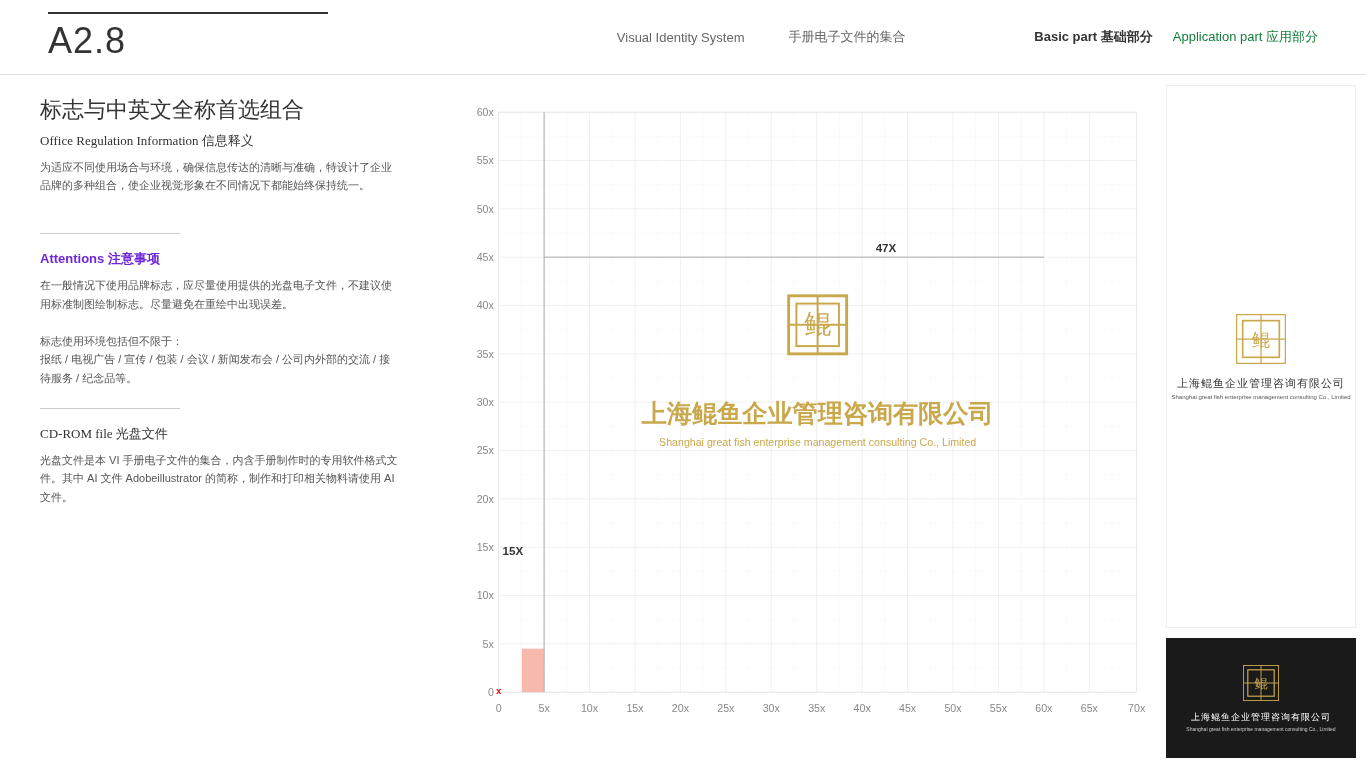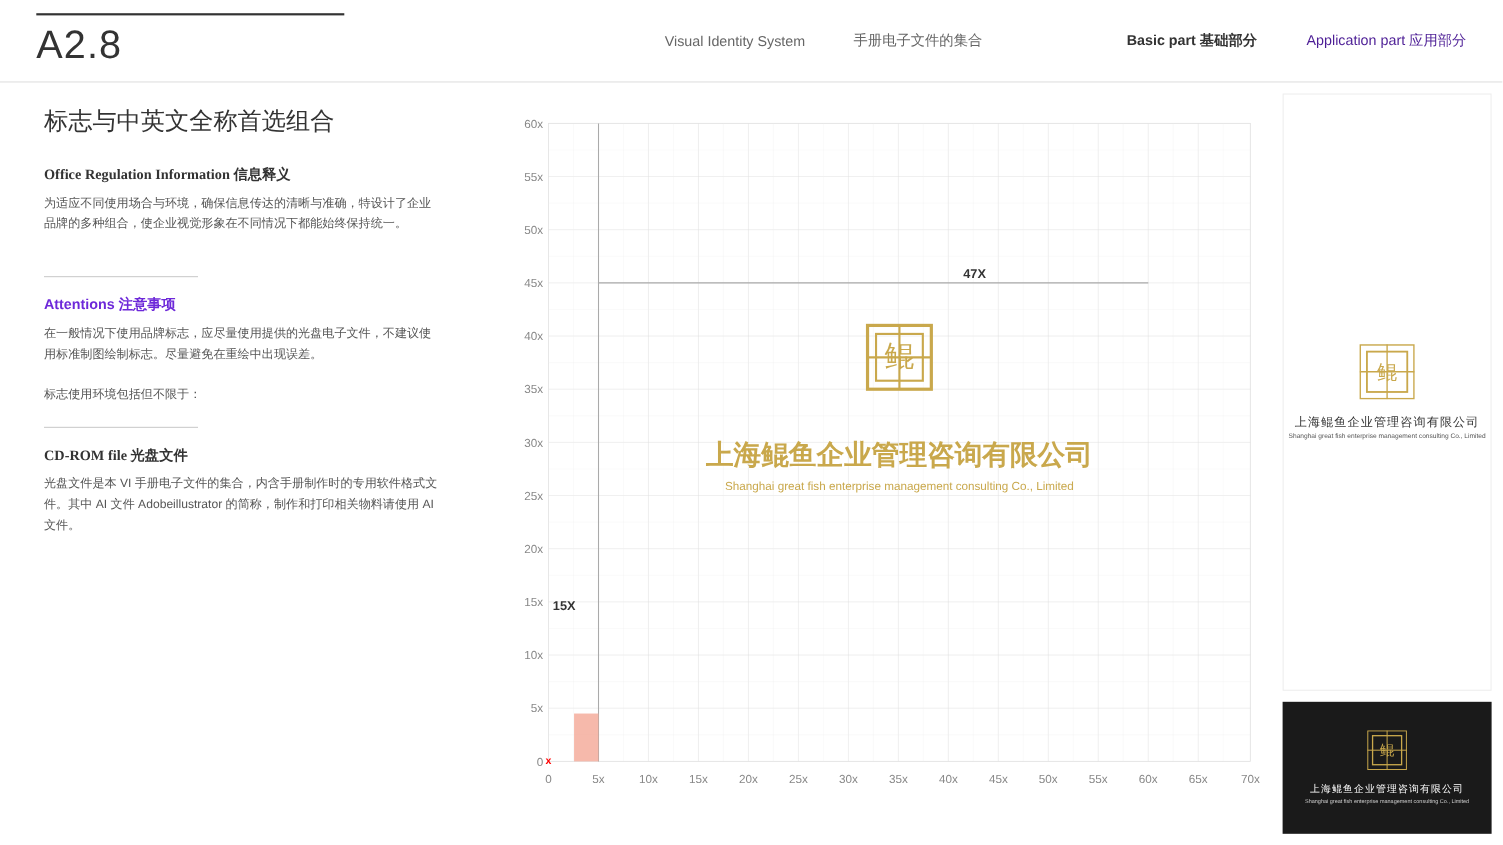--- a/index.html
+++ b/index.html
@@ -10,39 +10,39 @@
       font-family: 'Arial', sans-serif;
       overflow: hidden;
       display: flex;
       flex-direction: column;
     }
 
     
     .header {
       display: flex;
       align-items: center;
-      padding: 0 33px;
+      padding: 0 48px;
       height: 75px;
       border-bottom: 1px solid #e0e0e0;
       flex-shrink: 0;
     }
     .header-left {
       width: 440px;
     }
     .header-center {
       flex: 1;
       display: flex;
       align-items: center;
       justify-content: center;
       gap: 44px;
     }
     .header-right {
       display: flex;
       align-items: center;
-      gap: 45px;
+      gap: 20px;
     }
     .page-number {
       font-size: 36px;
       font-weight: 300;
       color: #333;
       letter-spacing: 1px;
     }
     .header-top-line {
       width: 280px;
       height: 2px;
@@ -52,21 +52,21 @@
     .header-nav-text {
       font-size: 13px;
       color: #666;
     }
     .header-nav-text.chinese {
       font-size: 13px;
       color: #666;
     }
     .header-section-text {
       font-size: 13px;
-      color: #4c1d95;
+      color: #15803d;
       font-weight: 500;
     }
     .header-section-text.highlight {
       color: #333;
       font-weight: 600;
     }
 
     
     .main {
       display: flex;
@@ -77,32 +77,32 @@
     
     .left-panel {
       width: 440px;
       padding: 20px 40px 20px 40px;
       flex-shrink: 0;
       overflow: hidden;
     }
     .section-title-main {
       font-size: 22px;
       color: #333;
-      margin-bottom: 24px;
+      margin-bottom: 6px;
       font-weight: 400;
       line-height: 1.4;
     }
     .section-block {
       margin-bottom: 20px;
     }
     .section-heading {
       font-size: 13px;
       color: #333;
       margin-bottom: 8px;
-      font-weight: 700;
+      font-weight: 400;
       font-family: 'Georgia', serif;
     }
     .section-text {
       font-size: 11px;
       color: #555;
       line-height: 1.7;
     }
     .divider-line {
       width: 140px;
       height: 1px;
@@ -214,20 +214,21 @@
       <br>
     </div>
 
     <div class="divider-line"></div>
 
     <div class="section-block">
       <div class="section-heading-attention">Attentions 注意事项</div>
       <div class="section-text">在一般情况下使用品牌标志，应尽量使用提供的光盘电子文件，不建议使用标准制图绘制标志。尽量避免在重绘中出现误差。</div>
       <br>
       <div class="section-text">标志使用环境包括但不限于：</div>
+      <div class="section-text">报纸 / 电视广告 / 宣传 / 包装 / 会议 / 新闻发布会 / 公司内外部的交流 / 接待服务 / 纪念品等。</div>
     </div>
 
     <div class="divider-line"></div>
 
     <div class="section-block">
       <div class="section-heading">CD-ROM file 光盘文件</div>
       <div class="section-text">光盘文件是本 VI 手册电子文件的集合，内含手册制作时的专用软件格式文件。其中 AI 文件 Adobeillustrator 的简称，制作和打印相关物料请使用 AI 文件。</div>
     </div>
   </div>
 

